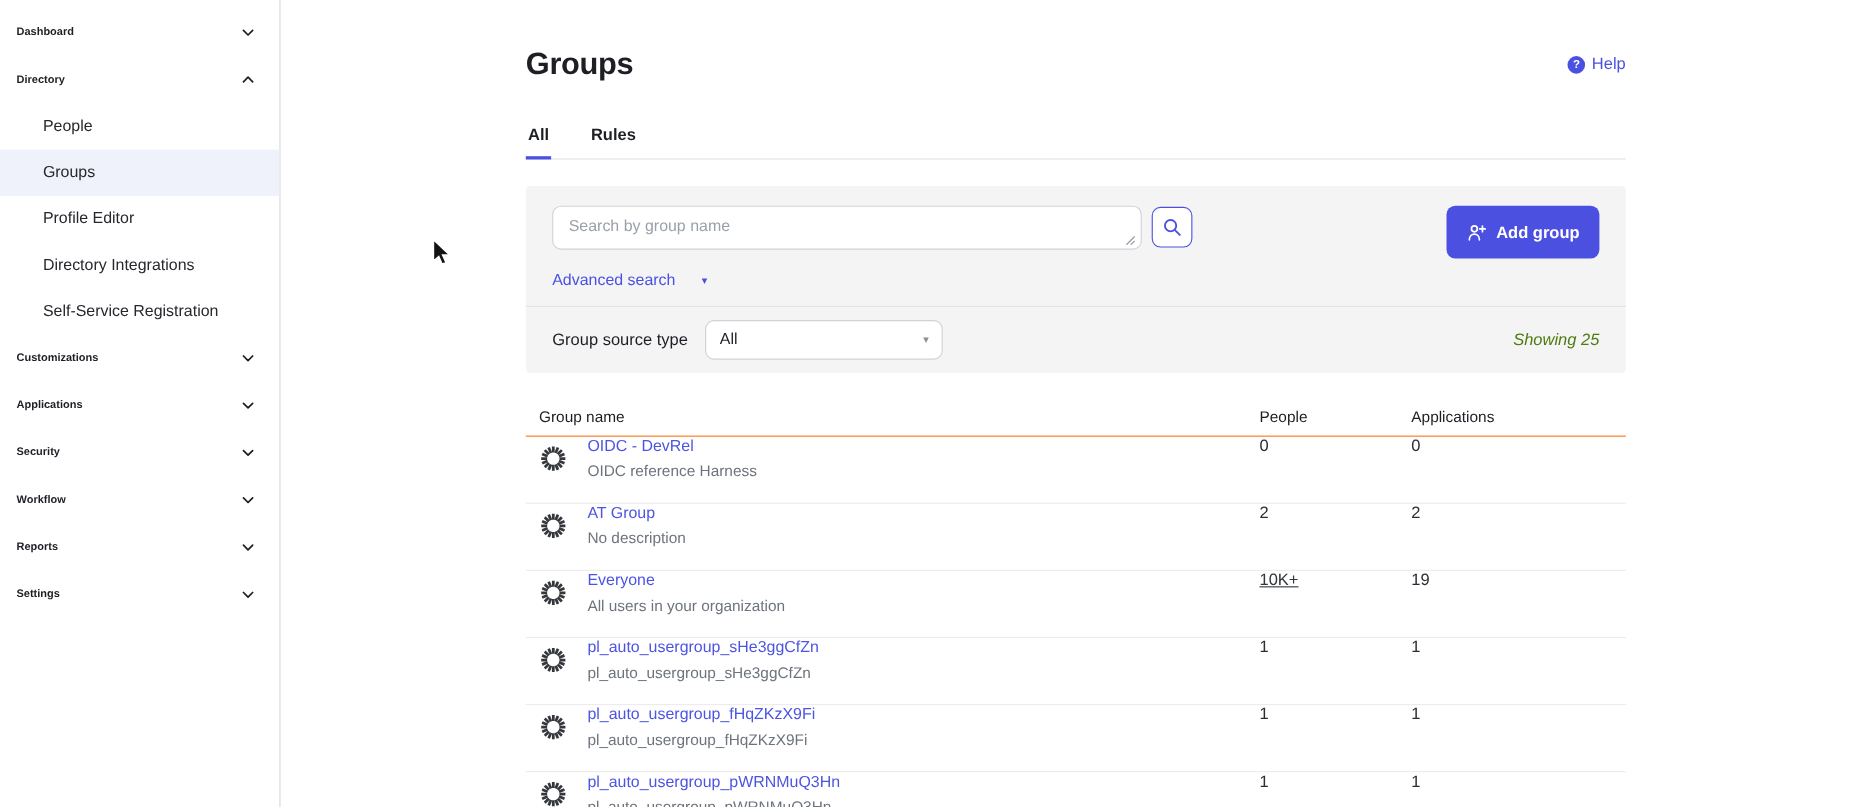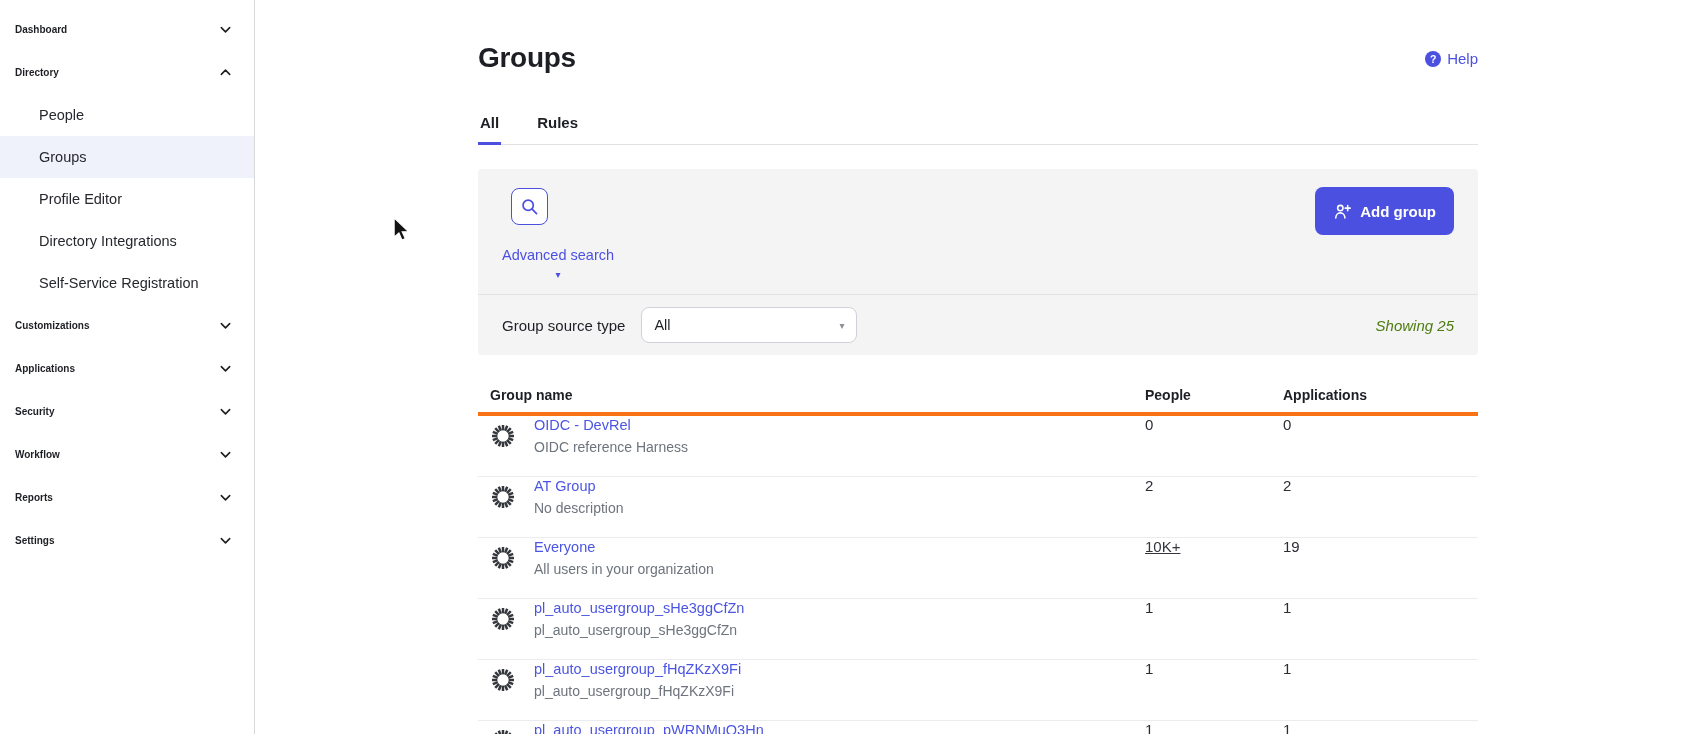--- a/index.html
+++ b/index.html
@@ -46,36 +46,36 @@
     font-size:14.5px; color:#1d1f24; background:#fff; outline:none; overflow:hidden; }
   .search-box textarea::placeholder { color:#9aa1ab; }
   .grip { position:absolute; right:5px; bottom:8px; }
   .search-btn { width:37px; height:37px; margin-left:9px; margin-top:1px;
     border:1px solid #4c50e0; border-radius:8px; background:#fff; cursor:pointer;
     display:flex; align-items:center; justify-content:center; }
   .spacer { flex:1; }
   .add-group-btn { display:flex; align-items:center; gap:8px; background:#4c50e0;
     color:#fff; border:none; border-radius:8px; padding:0 18px; height:48px;
     font-size:15px; font-weight:700; cursor:pointer; font-family:"Liberation Sans",sans-serif; }
-  .adv-link { display:inline-flex; align-items:center; gap:6px; margin-top:12px;
-    color:#4c50e0; font-size:14.5px; cursor:pointer; text-decoration:none;flex-direction:column; }
+  .adv-link { display:inline-flex; align-items:center; gap:24px; margin-top:12px;
+    color:#4c50e0; font-size:14.5px; cursor:pointer; text-decoration:none; }
   .adv-caret { font-size:10px; }
 
   .panel-bottom { display:flex; align-items:center; padding:12px 24px; }
   .gst-label { font-size:15px; color:#1d1f24; margin-right:16px; }
   .select { width:216px; height:36px; background:#fff; border:1px solid #cfd2d8;
     border-radius:8px; display:flex; align-items:center; justify-content:space-between;
     padding:0 12px; font-size:14.5px; color:#1d1f24; cursor:pointer; }
   .select .caret { color:#8a8f98; font-size:10px; }
   .showing { margin-left:auto; font-size:15px; color:#4d7c0f;font-style:italic; }
 
   
   .table { margin-top:22px; }
-  .thead { display:flex; padding:10px 0 9px 0; border-bottom:4px solid #f97316;
-    font-size:14px; font-weight:700; color:#1d1f24; }
+  .thead { display:flex; padding:10px 0 9px 0; border-bottom:1px solid #f97316;
+    font-size:14px; font-weight:400; color:#1d1f24; }
   .col-name { width:667px; padding-left:12px; }
   .col-people { width:138px; }
   .col-apps { flex:1; }
   .trow { display:flex; align-items:flex-start; height:61px; border-bottom:1px solid #ececee; }
   .cell-name { width:667px; display:flex; align-items:center; gap:18px; padding-left:12px; }
   .gicon { flex:none; width:26px; height:26px; }
   .gname { font-size:14.5px; color:#4c55e1; text-decoration:none; cursor:pointer; }
   .gdesc { font-size:14px; color:#6e747d; margin-top:5px; }
   .cell-people, .cell-apps { font-size:15px; color:#2a2d33; }
   .cell-people { width:138px; }
@@ -157,20 +157,26 @@
       </div>
 
       <div class="tabs">
         <div class="tab active">All</div>
         <div class="tab">Rules</div>
       </div>
 
       <div class="panel">
         <div class="panel-top">
           <div class="search-row">
+            <div class="search-box">
+              <textarea placeholder="Search by group name" style=""></textarea>
+              <svg class="grip" width="11" height="11" viewBox="0 0 11 11">
+                  <path d="M2 9.5 L9.5 2 M6 9.5 L9.5 6" stroke="#9aa0a8" stroke-width="1.2" fill="none"></path>
+                </svg>
+            </div>
             <button class="search-btn">
               <svg width="19" height="19" viewBox="0 0 20 20" fill="none">
                   <circle cx="8.6" cy="8.6" r="5.4" stroke="#4c50e0" stroke-width="1.8"></circle>
                   <path d="M12.8 12.8 L17.4 17.4" stroke="#4c50e0" stroke-width="1.8" stroke-linecap="round"></path>
                 </svg>
             </button>
             <div class="spacer"></div>
             <button class="add-group-btn">
               <svg width="19" height="19" viewBox="0 0 22 22" fill="none">
                   <circle cx="8.5" cy="7" r="3.1" stroke="#fff" stroke-width="1.8"></circle>

